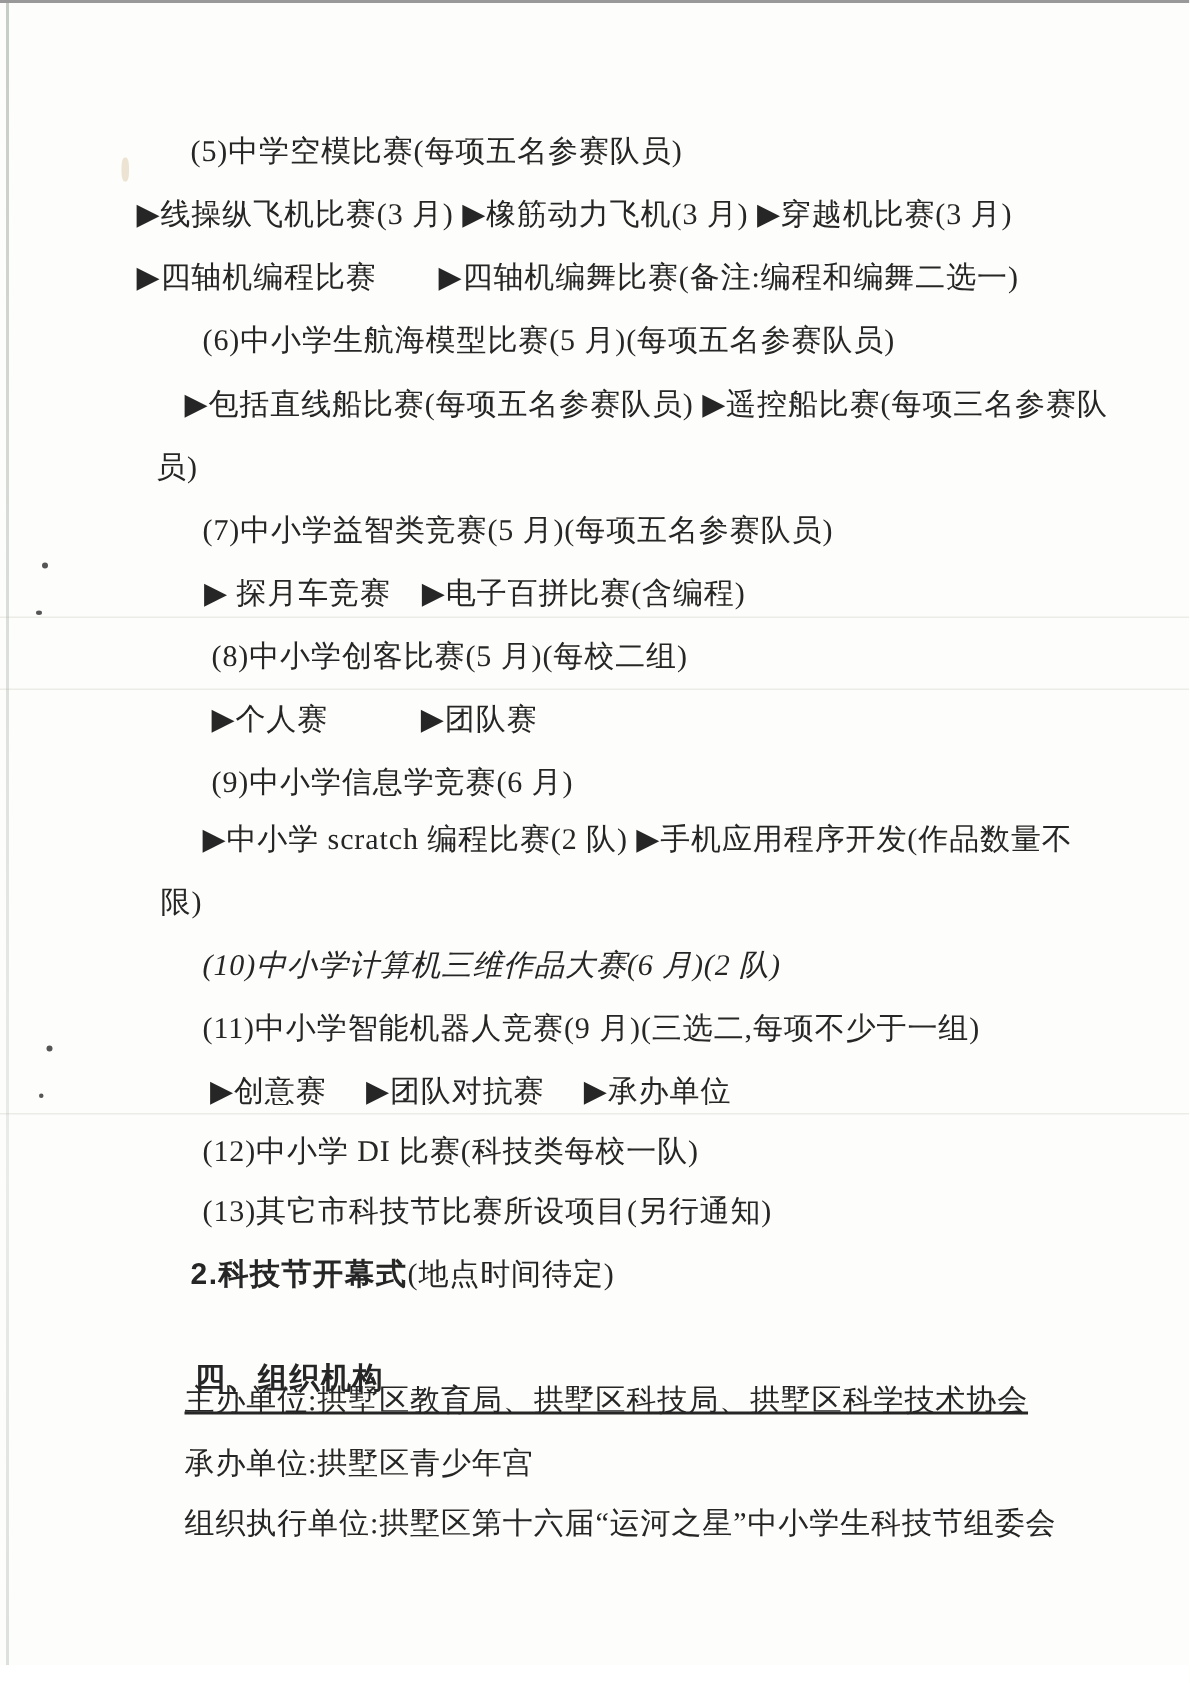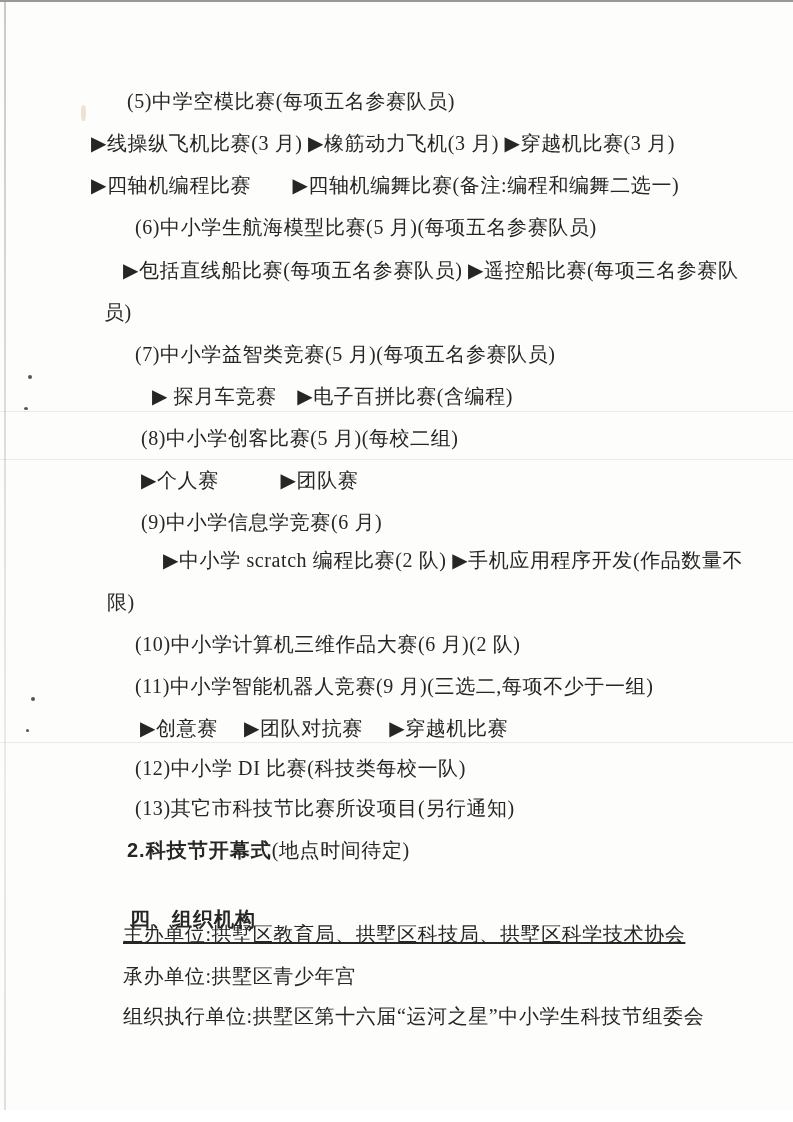--- a/index.html
+++ b/index.html
@@ -72,29 +72,29 @@
   <div class="top-edge"></div>
   <div class="left-edge"></div>
   <div>
       <p class="doc-line" style="top: 87px; left: 127px;"><span>(5)中学空模比赛(每项五名参赛队员)</span></p>
       <p class="doc-line" style="top: 129px; left: 91px;"><span>▶线操纵飞机比赛(3 月) ▶橡筋动力飞机(3 月) ▶穿越机比赛(3 月)</span></p>
       <p class="doc-line" style="top: 171px; left: 91px;"><span>▶四轴机编程比赛　　▶四轴机编舞比赛(备注:编程和编舞二选一)</span></p>
       <p class="doc-line" style="top: 213px; left: 135px; text-align: right;"><span>(6)中小学生航海模型比赛(5 月)(每项五名参赛队员)</span></p>
       <p class="doc-line" style="top: 256px; left: 113px; padding-left: 10px;"><span>▶包括直线船比赛(每项五名参赛队员) ▶遥控船比赛(每项三名参赛队</span></p>
       <p class="doc-line" style="top: 298px; left: 104px;"><span>员)</span></p>
       <p class="doc-line" style="top: 340px; left: 135px;"><span>(7)中小学益智类竞赛(5 月)(每项五名参赛队员)</span></p>
-      <p class="doc-line" style="top: 382px; left: 152px; text-align: right;"><span>▶ 探月车竞赛　▶电子百拼比赛(含编程)</span></p>
+      <p class="doc-line" style="top: 382px; left: 136px; text-align: right;"><span>▶ 探月车竞赛　▶电子百拼比赛(含编程)</span></p>
       <p class="doc-line" style="top: 424px; left: 141px;"><span>(8)中小学创客比赛(5 月)(每校二组)</span></p>
       <p class="doc-line" style="top: 466px; left: 141px;"><span>▶个人赛　　　▶团队赛</span></p>
       <p class="doc-line" style="top: 508px; left: 141px;"><span>(9)中小学信息学竞赛(6 月)</span></p>
-      <p class="doc-line" style="top: 546px; left: 135px; margin-left: 28px;"><span>▶中小学 scratch 编程比赛(2 队) ▶手机应用程序开发(作品数量不</span></p>
+      <p class="doc-line" style="top: 546px; left: 135px;"><span>▶中小学 scratch 编程比赛(2 队) ▶手机应用程序开发(作品数量不</span></p>
       <p class="doc-line" style="top: 588px; left: 107px;"><span>限)</span></p>
-      <p class="doc-line" style="top: 630px; left: 135px;"><span>(10)中小学计算机三维作品大赛(6 月)(2 队)</span></p>
+      <p class="doc-line" style="top: 630px; left: 135px; font-style: italic;"><span>(10)中小学计算机三维作品大赛(6 月)(2 队)</span></p>
       <p class="doc-line" style="top: 672px; left: 135px;"><span>(11)中小学智能机器人竞赛(9 月)(三选二,每项不少于一组)</span></p>
-      <p class="doc-line" style="top: 714px; left: 140px;"><span>▶创意赛　 ▶团队对抗赛　 ▶穿越机比赛</span></p>
+      <p class="doc-line" style="top: 714px; left: 140px;"><span>▶创意赛　 ▶团队对抗赛　 ▶承办单位</span></p>
       <p class="doc-line" style="top: 754px; left: 135px; text-align: right;"><span>(12)中小学 DI 比赛(科技类每校一队)</span></p>
       <p class="doc-line" style="top: 794px; left: 135px;"><span>(13)其它市科技节比赛所设项目(另行通知)</span></p>
       <p class="doc-line" style="top: 836px; left: 127px;"><span class="bold">2.科技节开幕式</span><span>(地点时间待定)</span></p>
       <p class="doc-line" style="top: 879px; left: 130px; margin-top: 26px;"><span class="bold">四、组织机构</span></p>
       <p class="doc-line" style="top: 920px; left: 123px; text-decoration: underline;"><span>主办单位:拱墅区教育局、拱墅区科技局、拱墅区科学技术协会</span></p>
       <p class="doc-line" style="top: 962px; left: 123px;"><span>承办单位:拱墅区青少年宫</span></p>
       <p class="doc-line" style="top: 1002px; left: 123px;"><span>组织执行单位:拱墅区第十六届“运河之星”中小学生科技节组委会</span></p>
     </div>
   <div>
       <div class="speck" style="left: 28px; top: 375px; width: 4px; height: 4px;"></div>

